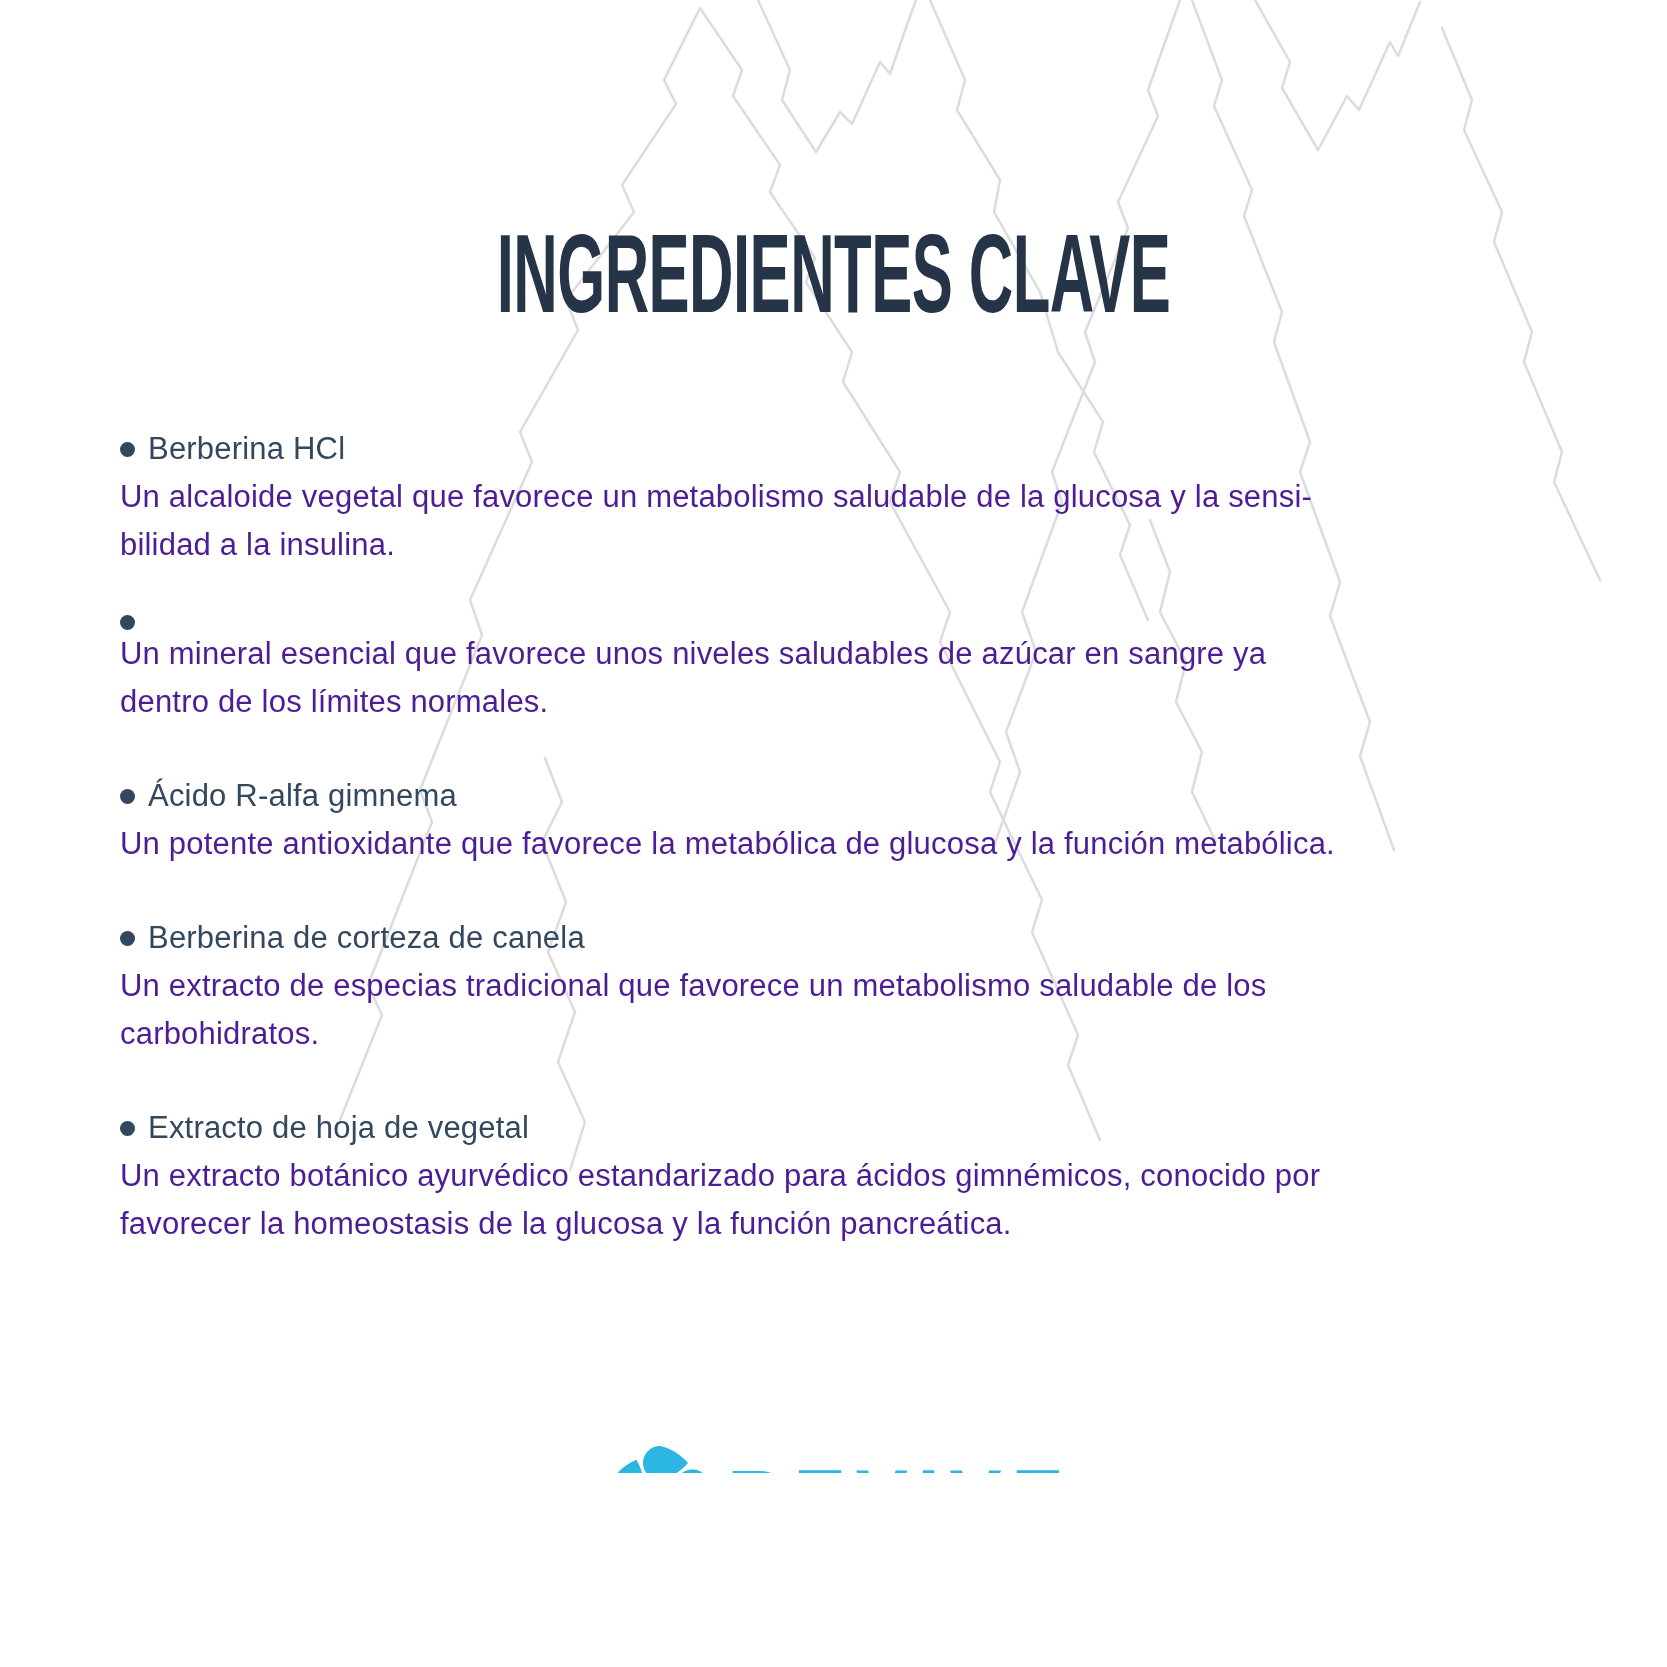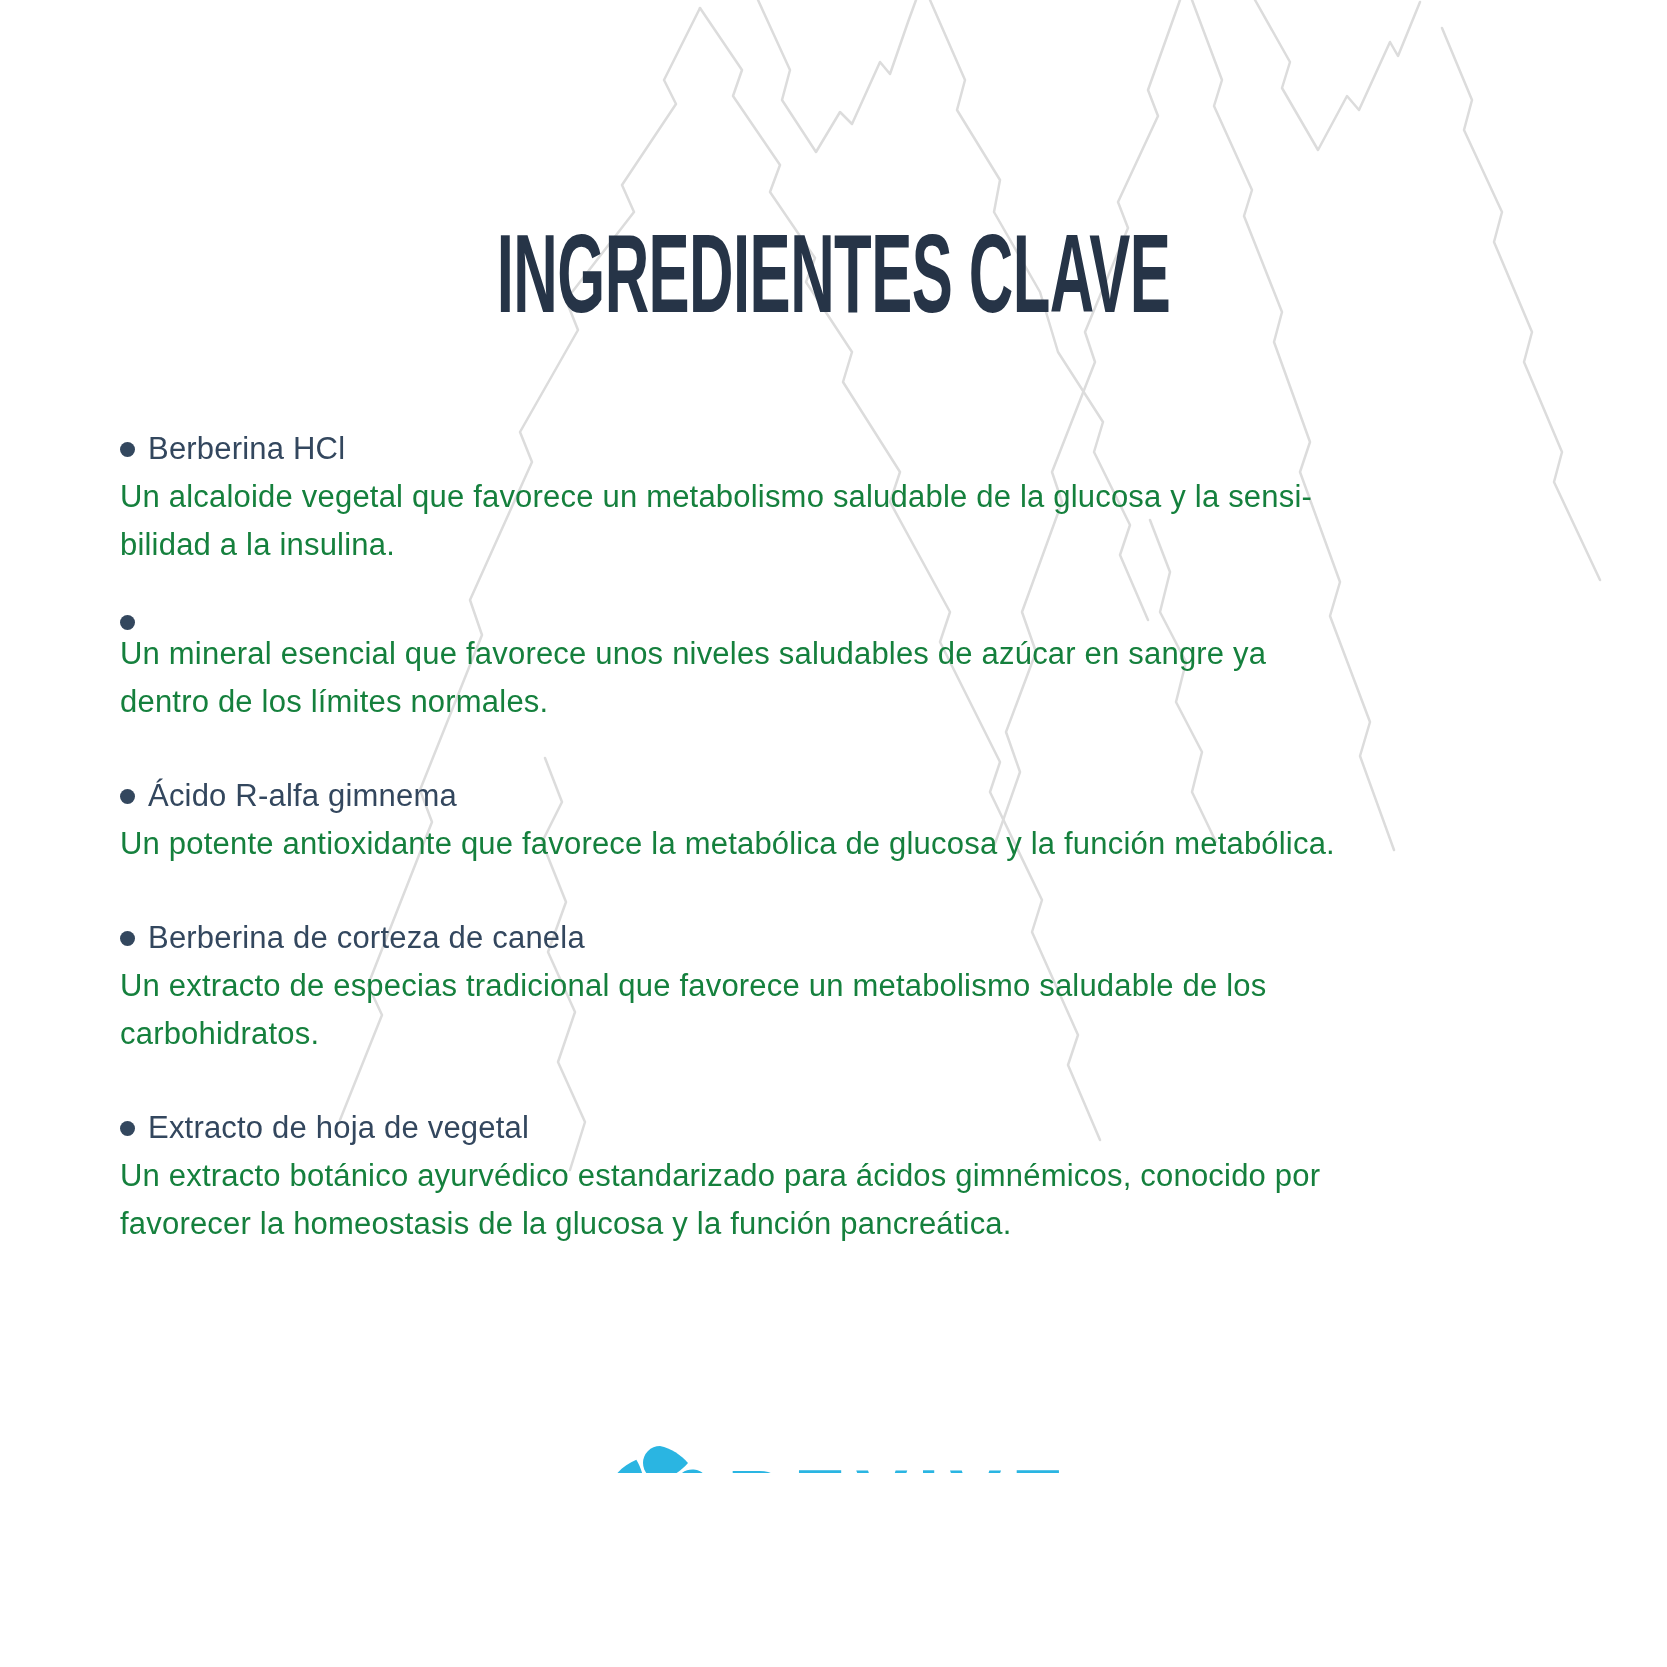--- a/index.html
+++ b/index.html
@@ -44,21 +44,21 @@
   .bullet {
     display:inline-block;
     width:15px; height:15px;
     border-radius:50%;
     background:#33475e;
     margin-right:13px;
     flex:0 0 auto;
   }
   .section-body {
     font-size:31px;
-    color:#15803d;
+    color:#4c1d95;
     line-height:48px;
     letter-spacing:0.2px;
     white-space:pre-line;
   }
   .logo {
     position:absolute;
     top:1440px; left:0; width:100%;
     display:flex;
     justify-content:center;
     align-items:center;

